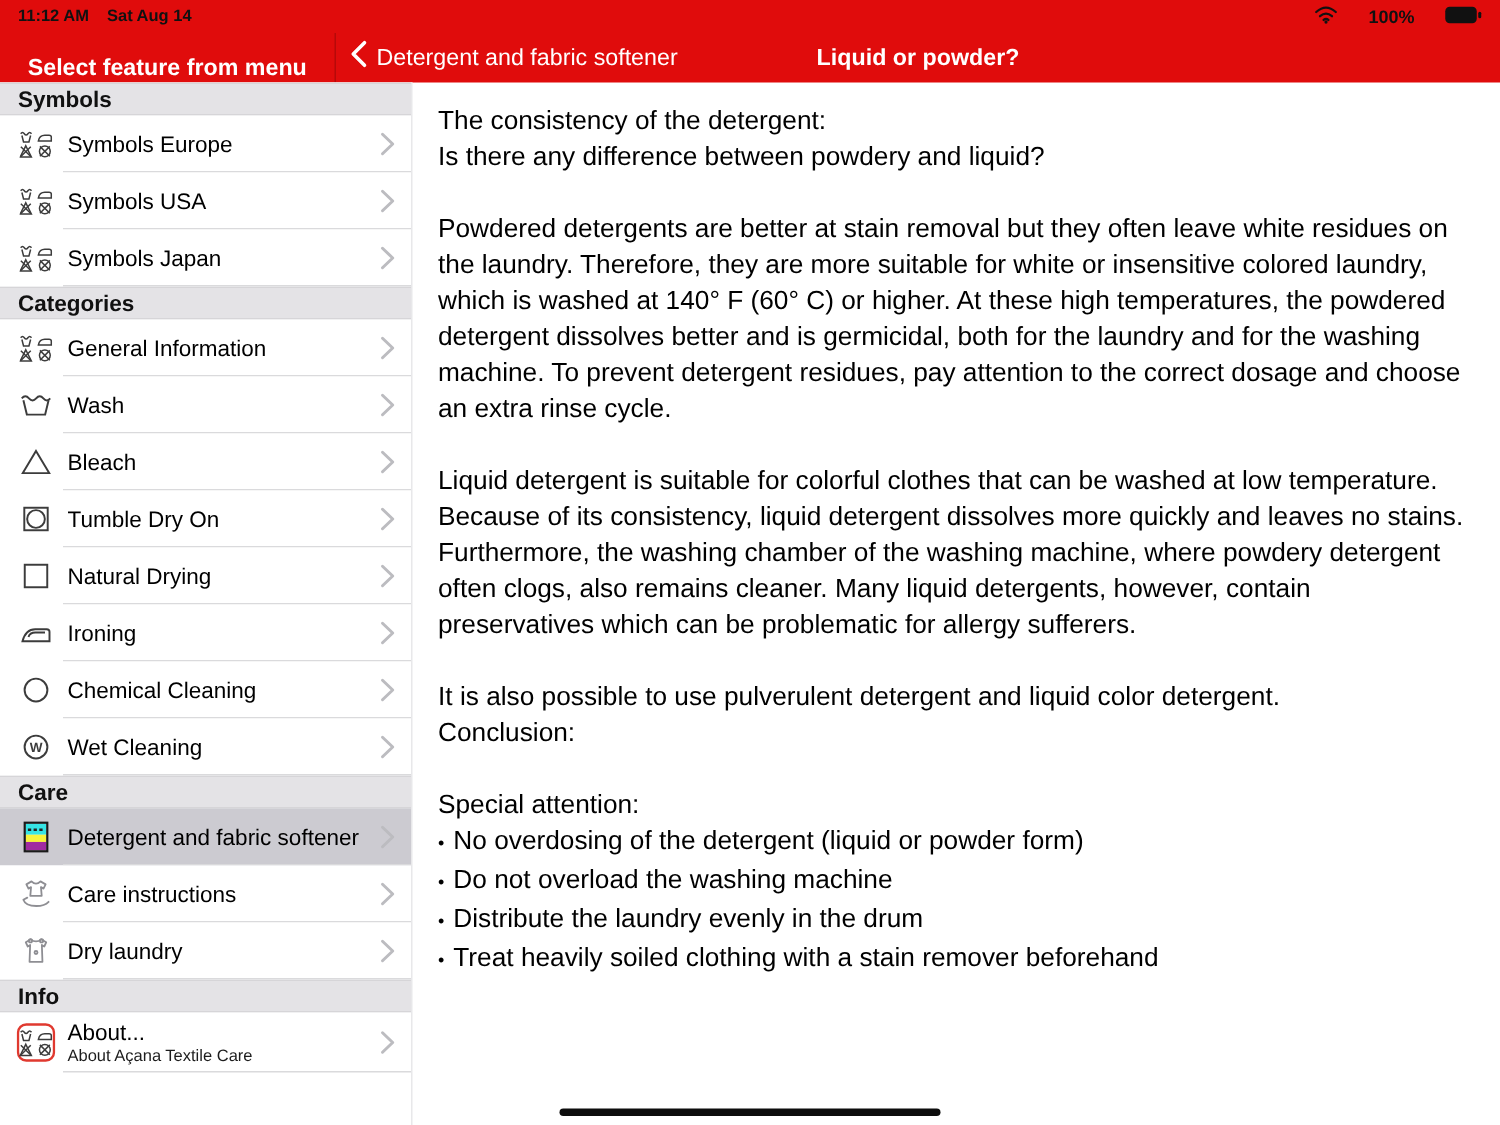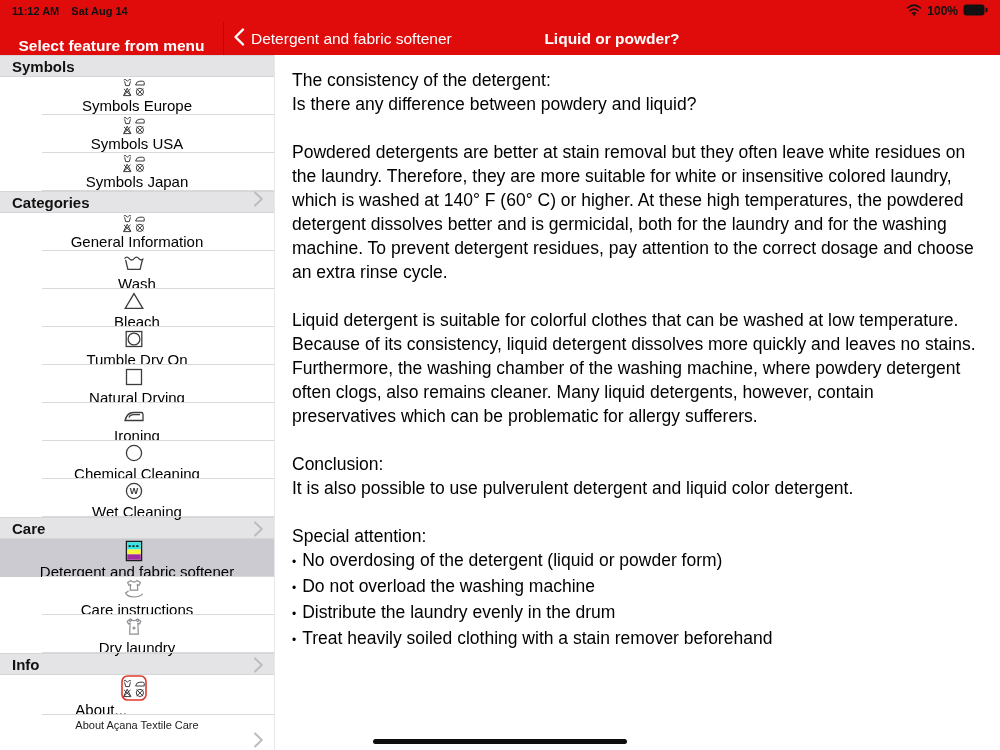--- a/index.html
+++ b/index.html
@@ -4,36 +4,36 @@
 <style>
   html,body{margin:0;padding:0;}
   body{width:1000px;height:750px;overflow:hidden;background:#fff;
        font-family:"Liberation Sans",sans-serif;-webkit-font-smoothing:antialiased;}
   .app{position:relative;width:1000px;height:750px;background:#fff;}
 
   
   .statusbar{height:22px;background:#e00c0c;display:flex;justify-content:space-between;
              align-items:center;padding:0 12px;box-sizing:border-box;}
   .status-left{display:flex;gap:12px;font-size:11px;font-weight:700;color:#111;}
-  .status-right{display:flex;align-items:center;gap:5px;font-size:12px;font-weight:700;color:#111;}
+  .status-right{display:flex;align-items:center;gap:20px;font-size:12px;font-weight:700;color:#111;}
   .navrow{height:33px;background:#e00c0c;display:flex;}
   .nav-left{width:224px;box-sizing:border-box;display:flex;align-items:flex-end;justify-content:center;
             color:#fff;font-weight:700;font-size:15.5px;border-right:1px solid rgba(0,0,0,.18);}
   .nav-right{flex:1;position:relative;display:flex;align-items:center;}
   .back{position:absolute;left:9px;top:0;height:100%;display:flex;align-items:center;gap:6px;
         color:#fff;font-size:15.5px;cursor:pointer;}
   .navtitle{position:absolute;left:0;right:0;top:50%;transform:translateY(-50%);
             text-align:center;color:#fff;font-weight:700;font-size:15.5px;}
 
   
   .split{display:flex;height:695px;border-radius:14px;}
   .sidebar{width:275px;box-sizing:border-box;background:#fff;border-right:1px solid #e8e8ea;overflow:hidden;}
   .section-header{height:20px;background:#e4e3e6;display:flex;align-items:center;padding-left:12px;
                   font-size:15px;font-weight:700;color:#111;border-bottom:1px solid #d6d5d8;border-top:1px solid #d6d5d8;}
-  .row{height:38px;display:flex;align-items:center;padding:0 10px;position:relative;background:#fff;cursor:pointer;flex-direction:column;}
+  .row{height:38px;display:flex;align-items:center;padding:0 10px;position:relative;background:#fff;cursor:pointer;}
   .row.h42{height:42px;} .row.h40{height:40px;}
   .row.selected{background:#cccbd1;}
   .row::after{content:'';position:absolute;left:42px;right:0;bottom:0;height:1px;background:#dadadc;}
   .row .icn{width:28px;display:flex;justify-content:center;align-items:center;margin-right:7px;flex:none;}
   .row .labels{flex:1;min-width:0;}
   .row .label{font-size:15px;color:#000;white-space:nowrap;}
   .row .subtitle{font-size:11px;color:#1c1c1c;margin-top:1px;white-space:nowrap;}
   .row .chev{margin-left:auto;flex:none;display:flex;}
 
   
@@ -380,22 +380,22 @@
         </div>
       </aside>
     <main class="content" id="content">
         <div class="para">
           <div>The consistency of the detergent:</div>
           <div>Is there any difference between powdery and liquid?</div>
         </div>
         <div class="para">Powdered detergents are better at stain removal but they often leave white residues on the laundry. Therefore, they are more suitable for white or insensitive colored laundry, which is washed at 140° F (60° C) or higher. At these high temperatures, the powdered detergent dissolves better and is germicidal, both for the laundry and for the washing machine. To prevent detergent residues, pay attention to the correct dosage and choose an extra rinse cycle.</div>
         <div class="para">Liquid detergent is suitable for colorful clothes that can be washed at low temperature. Because of its consistency, liquid detergent dissolves more quickly and leaves no stains. Furthermore, the washing chamber of the washing machine, where powdery detergent often clogs, also remains cleaner. Many liquid detergents, however, contain preservatives which can be problematic for allergy sufferers.</div>
         <div class="para">
+          <div>It is also possible to use pulverulent detergent and liquid color detergent.</div>
           <div>Conclusion:</div>
-          <div>It is also possible to use pulverulent detergent and liquid color detergent.</div>
         </div>
         <div class="para">
           <div>Special attention:</div>
           <div><span class="bullet-glyph">•</span><span>No overdosing of the detergent (liquid or powder form)</span></div>
           <div><span class="bullet-glyph">•</span><span>Do not overload the washing machine</span></div>
           <div><span class="bullet-glyph">•</span><span>Distribute the laundry evenly in the drum</span></div>
           <div><span class="bullet-glyph">•</span><span>Treat heavily soiled clothing with a stain remover beforehand</span></div>
         </div>
       </main>
   </div>

